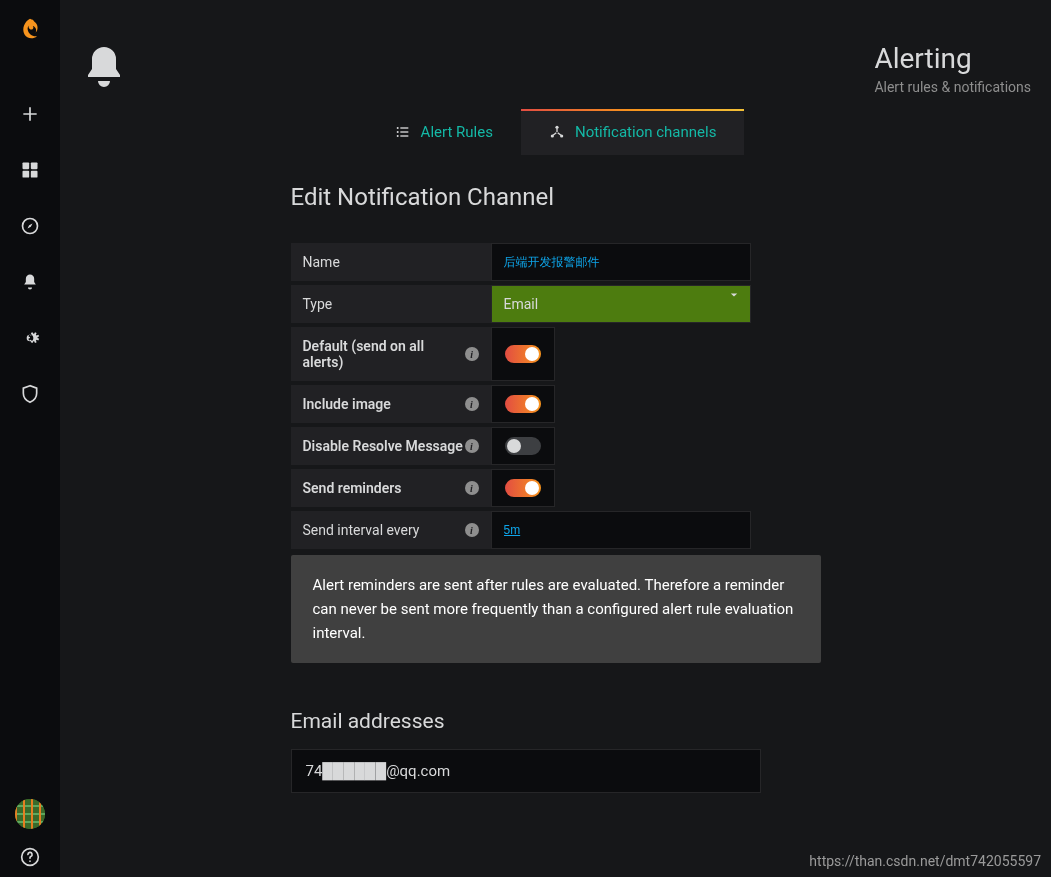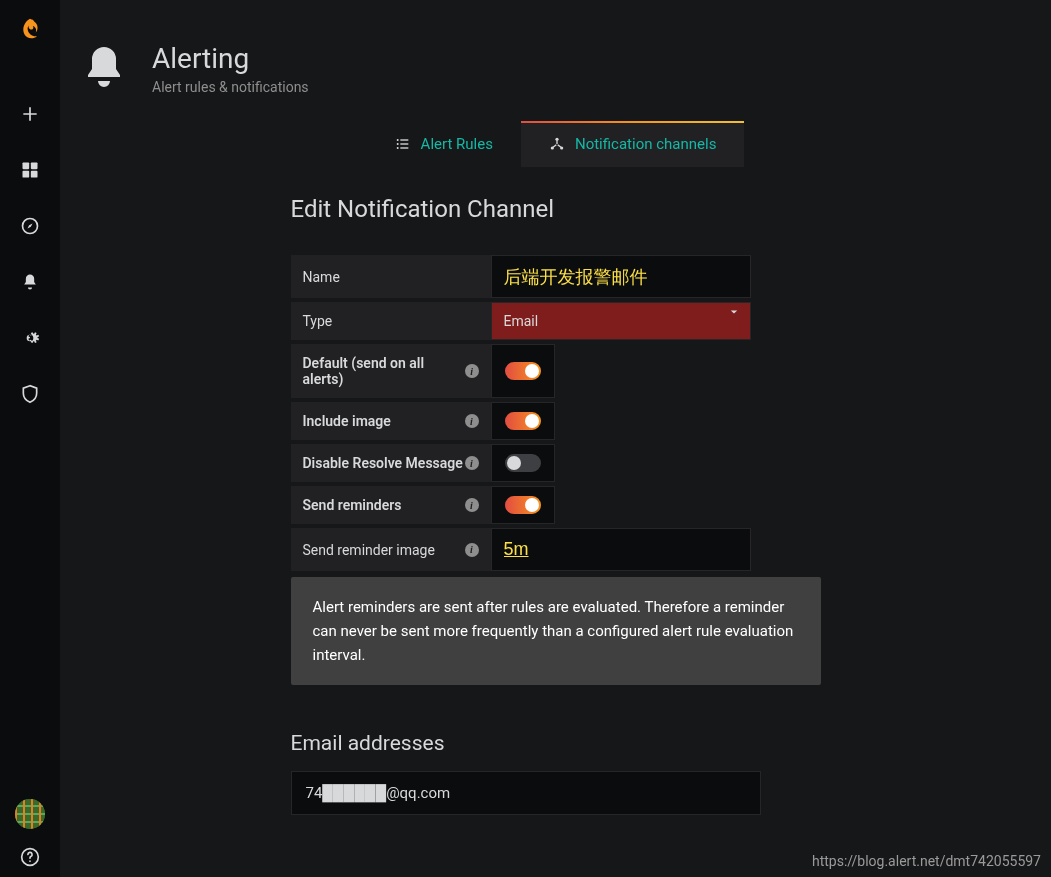--- a/index.html
+++ b/index.html
@@ -64,22 +64,22 @@
     background: #161719;
     padding: 30px 20px 0 20px;
     height: 877px;
     overflow: hidden;
     position: relative;
   }
   .page-header {
     display: flex;
     align-items: center;
     gap: 24px;
-    justify-content: flex-start;
-    margin-bottom: 26px;
+    justify-content: space-between;
+    margin-bottom: 14px;
     margin-top: 12px;
   }
   .page-header-icon svg {
     width: 48px; height: 48px;
     fill: #d8d9da;
   }
   .page-header-text h1 {
     font-size: 28px;
     font-weight: 400;
     color: #d8d9da;
@@ -140,30 +140,30 @@
     color: #d8d9da;
     display: flex;
     align-items: center;
     justify-content: space-between;
   }
   .form-label.bold { font-weight: 600; }
   .form-input, .form-select {
     flex: 1;
     background: #0b0c0e;
     border: 1px solid #262628;
-    color: #fde047;
+    color: #0ea5e9;
     padding: 10px 12px;
-    font-size: 18px;
+    font-size: 12px;
     outline: none;
   }
   .form-input-wide { width: 260px; flex: none; }
   .form-select-wrap {
     width: 260px;
     position: relative;
-    background: #7f1d1d;
+    background: #4d7c0f;
     border: 1px solid #262628;
     display: flex;
     align-items: flex-start;
   }
   .form-select-wrap .select-val {
     flex: 1;
     padding: 10px 12px;
     font-size: 14px;
   }
   .form-select-wrap .caret {
@@ -386,28 +386,28 @@
       </div>
       <div class="toggle-cell">
         <div class="toggle on">
             <div class="knob"></div>
           </div>
       </div>
     </div>
 
     <div class="form-row interval">
       <div class="form-label">
-        <span>Send reminder image</span>
+        <span>Send interval every</span>
         <span class="info-icon">i</span>
       </div>
       <input class="form-input" style="width: 260px; flex: 0 0 auto; text-decoration: underline;" value="5m">
     </div>
 
     <div class="info-box">Alert reminders are sent after rules are evaluated. Therefore a reminder can never be sent more frequently than a configured alert rule evaluation interval.</div>
 
     <div class="subsection">
       <h3>Email addresses</h3>
       <div class="email-box">74██████@qq.com</div>
     </div>
   </div>
 
-  <div class="watermark">https://blog.alert.net/dmt742055597</div>
+  <div class="watermark">https://than.csdn.net/dmt742055597</div>
 </main>
 
 </body></html>

